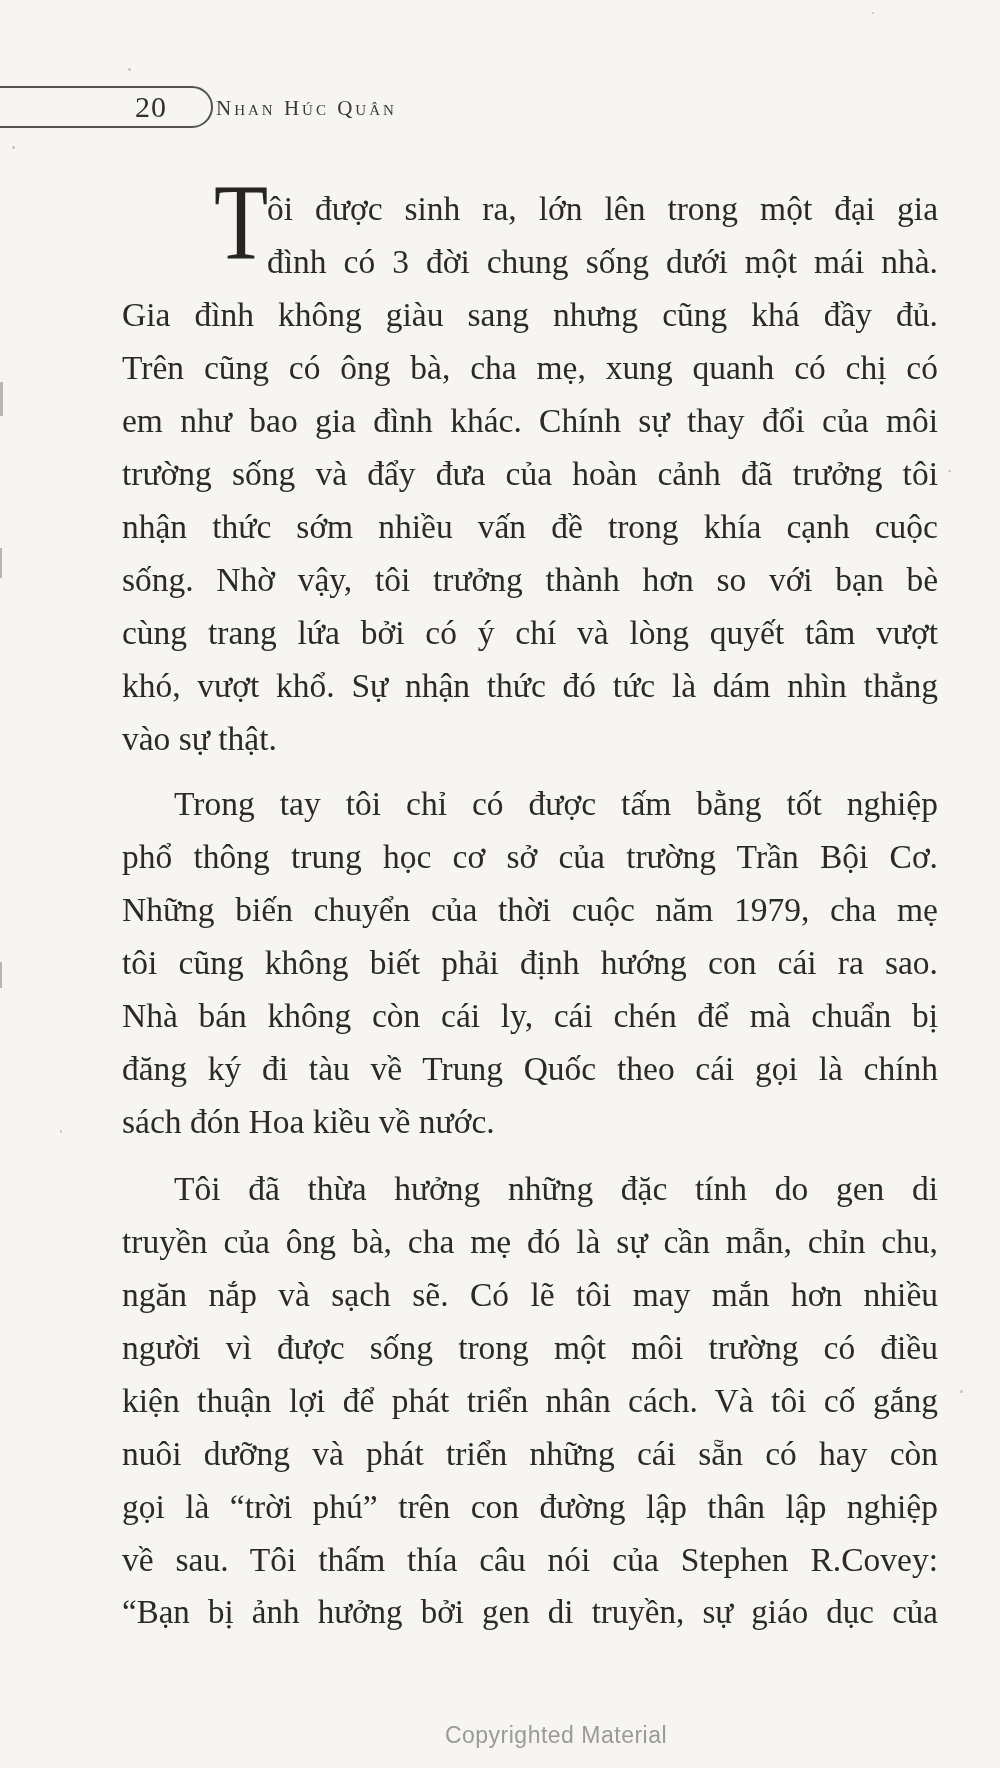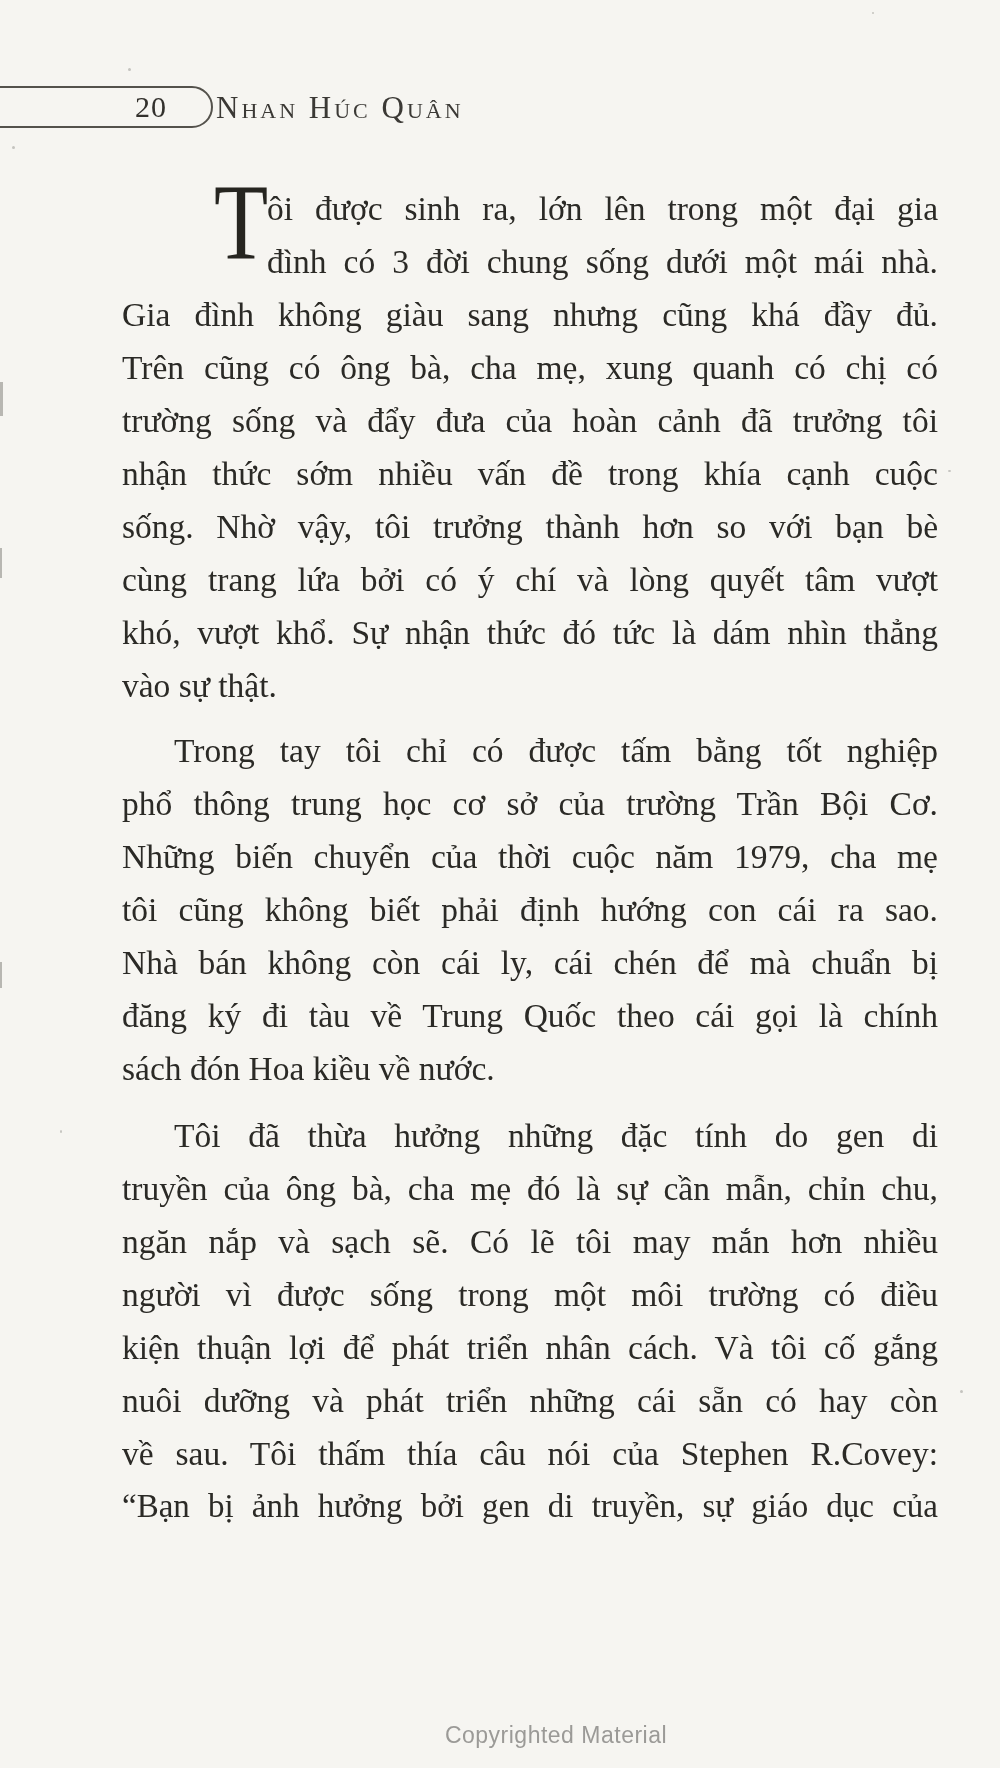--- a/index.html
+++ b/index.html
@@ -14,21 +14,21 @@
     position:absolute;left:-34px;top:86px;width:247px;height:42px;
     border:2px solid #54524c;border-radius:0 22px 22px 0;
     box-sizing:border-box;background:transparent;
     display:flex;align-items:center;justify-content:flex-end;
   }
   .page-number{
     font-size:30px;color:#33312d;padding-right:44px;letter-spacing:1px;
   }
   .running-title{
     position:absolute;left:216px;top:88px;height:40px;line-height:40px;
-    font-variant:small-caps;font-size:31px;letter-spacing:3px;color:#3b3935;
+    font-variant:small-caps;font-size:21px;letter-spacing:3px;color:#3b3935;
   }
   
   .body-text{
     position:absolute;left:122px;top:182px;width:816px;
   }
   .line{
     height:53px;line-height:53px;font-size:33.5px;
     text-align:justify;text-align-last:justify;
     white-space:nowrap;color:#2b2a26;
   }
@@ -67,20 +67,21 @@
 </div>
 <div class="running-title">Nhan Húc Quân</div>
 
 <div class="body-text">
   <span class="drop-cap">T</span>
 
   <div class="line beside-cap">ôi được sinh ra, lớn lên trong một đại gia</div>
   <div class="line beside-cap">đình có 3 đời chung sống dưới một mái nhà.</div>
   <div class="line">Gia đình không giàu sang nhưng cũng khá đầy đủ.</div>
   <div class="line">Trên cũng có ông bà, cha mẹ, xung quanh có chị có</div>
+  <div class="line">em như bao gia đình khác. Chính sự thay đổi của môi</div>
   <div class="line">trường sống và đẩy đưa của hoàn cảnh đã trưởng tôi</div>
   <div class="line">nhận thức sớm nhiều vấn đề trong khía cạnh cuộc</div>
   <div class="line">sống. Nhờ vậy, tôi trưởng thành hơn so với bạn bè</div>
   <div class="line">cùng trang lứa bởi có ý chí và lòng quyết tâm vượt</div>
   <div class="line">khó, vượt khổ. Sự nhận thức đó tức là dám nhìn thẳng</div>
   <div class="line para-end">vào sự thật.</div>
 
   <div class="line p-indent gap-sm">Trong tay tôi chỉ có được tấm bằng tốt nghiệp</div>
   <div class="line">phổ thông trung học cơ sở của trường Trần Bội Cơ.</div>
   <div class="line">Những biến chuyển của thời cuộc năm 1979, cha mẹ</div>
@@ -88,20 +89,21 @@
   <div class="line">Nhà bán không còn cái ly, cái chén để mà chuẩn bị</div>
   <div class="line">đăng ký đi tàu về Trung Quốc theo cái gọi là chính</div>
   <div class="line para-end">sách đón Hoa kiều về nước.</div>
 
   <div class="line p-indent gap-md">Tôi đã thừa hưởng những đặc tính do gen di</div>
   <div class="line">truyền của ông bà, cha mẹ đó là sự cần mẫn, chỉn chu,</div>
   <div class="line">ngăn nắp và sạch sẽ. Có lẽ tôi may mắn hơn nhiều</div>
   <div class="line">người vì được sống trong một môi trường có điều</div>
   <div class="line">kiện thuận lợi để phát triển nhân cách. Và tôi cố gắng</div>
   <div class="line">nuôi dưỡng và phát triển những cái sẵn có hay còn</div>
+  <div class="line">gọi là “trời phú” trên con đường lập thân lập nghiệp</div>
   <div class="line">về sau. Tôi thấm thía câu nói của Stephen R.Covey:</div>
   <div class="line italic">“Bạn bị ảnh hưởng bởi gen di truyền, sự giáo dục của</div>
 </div>
 
 <div class="watermark">vinabook.com</div>
 <div class="copyright-note">Copyrighted Material</div>
 
 <div>
   <span class="edge-mark" style="left:0;top:382px;width:3px;height:34px;"></span>
   <span class="edge-mark" style="left:0;top:548px;width:2px;height:30px;"></span>

